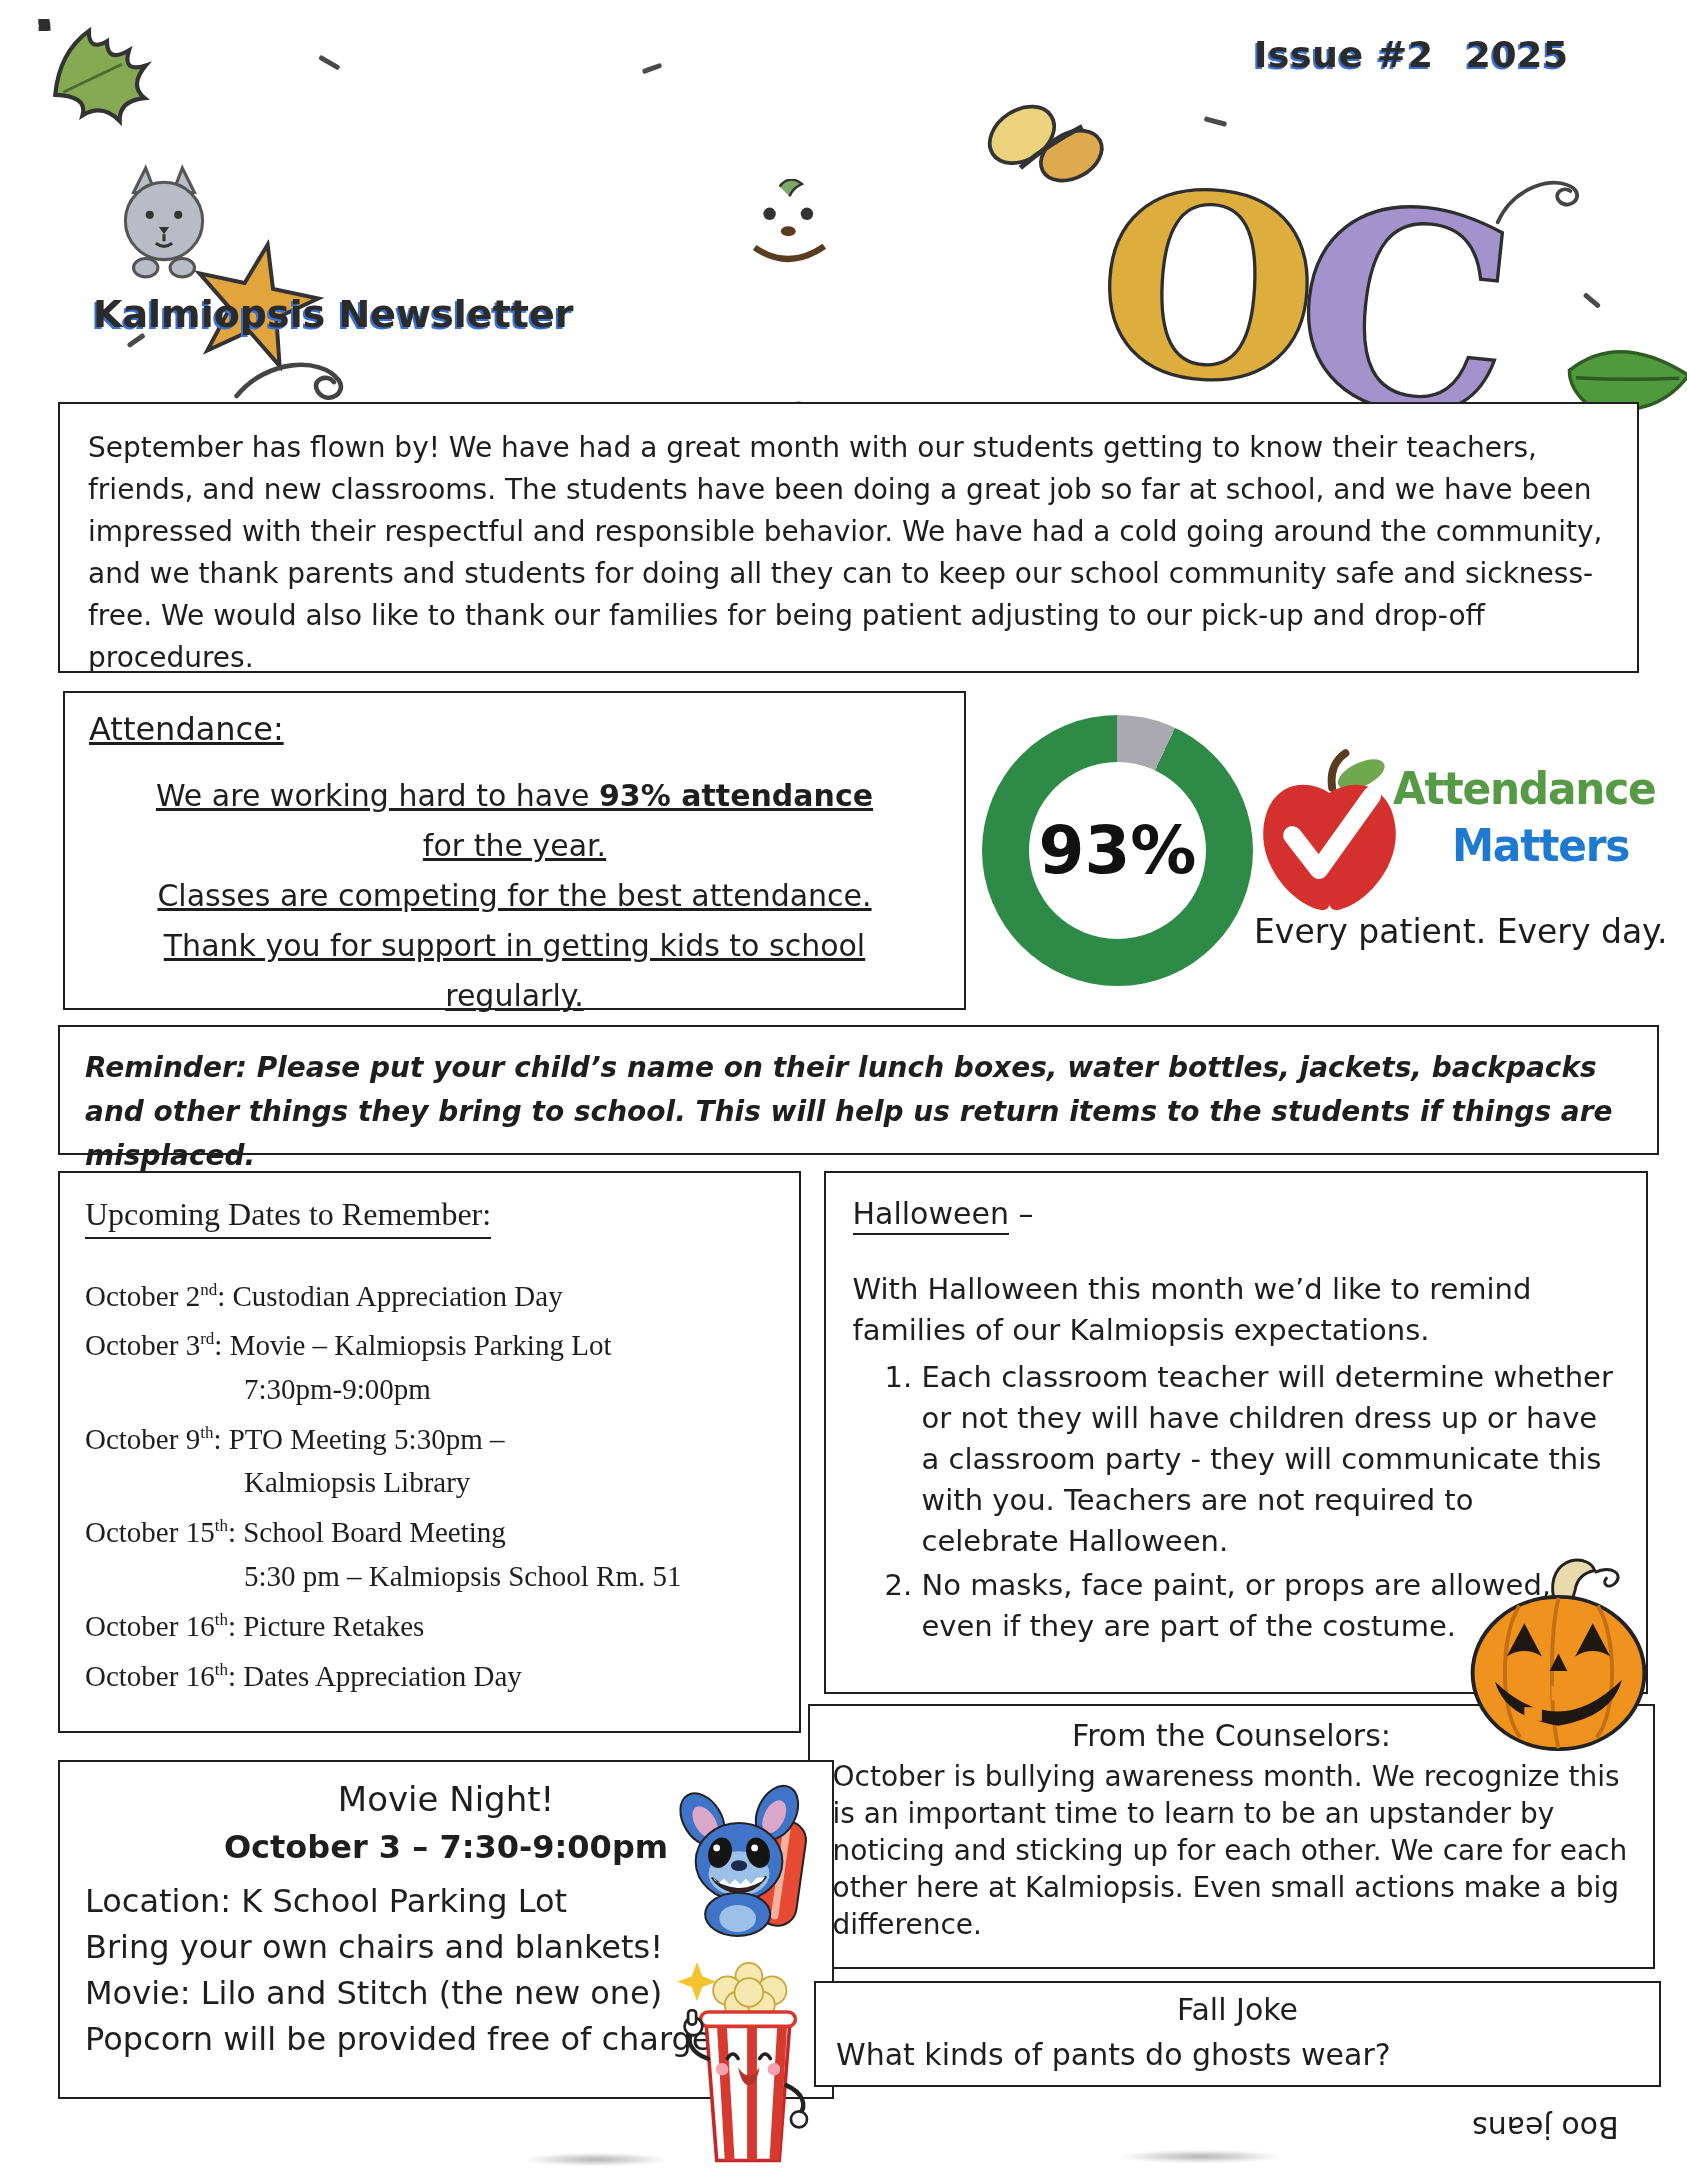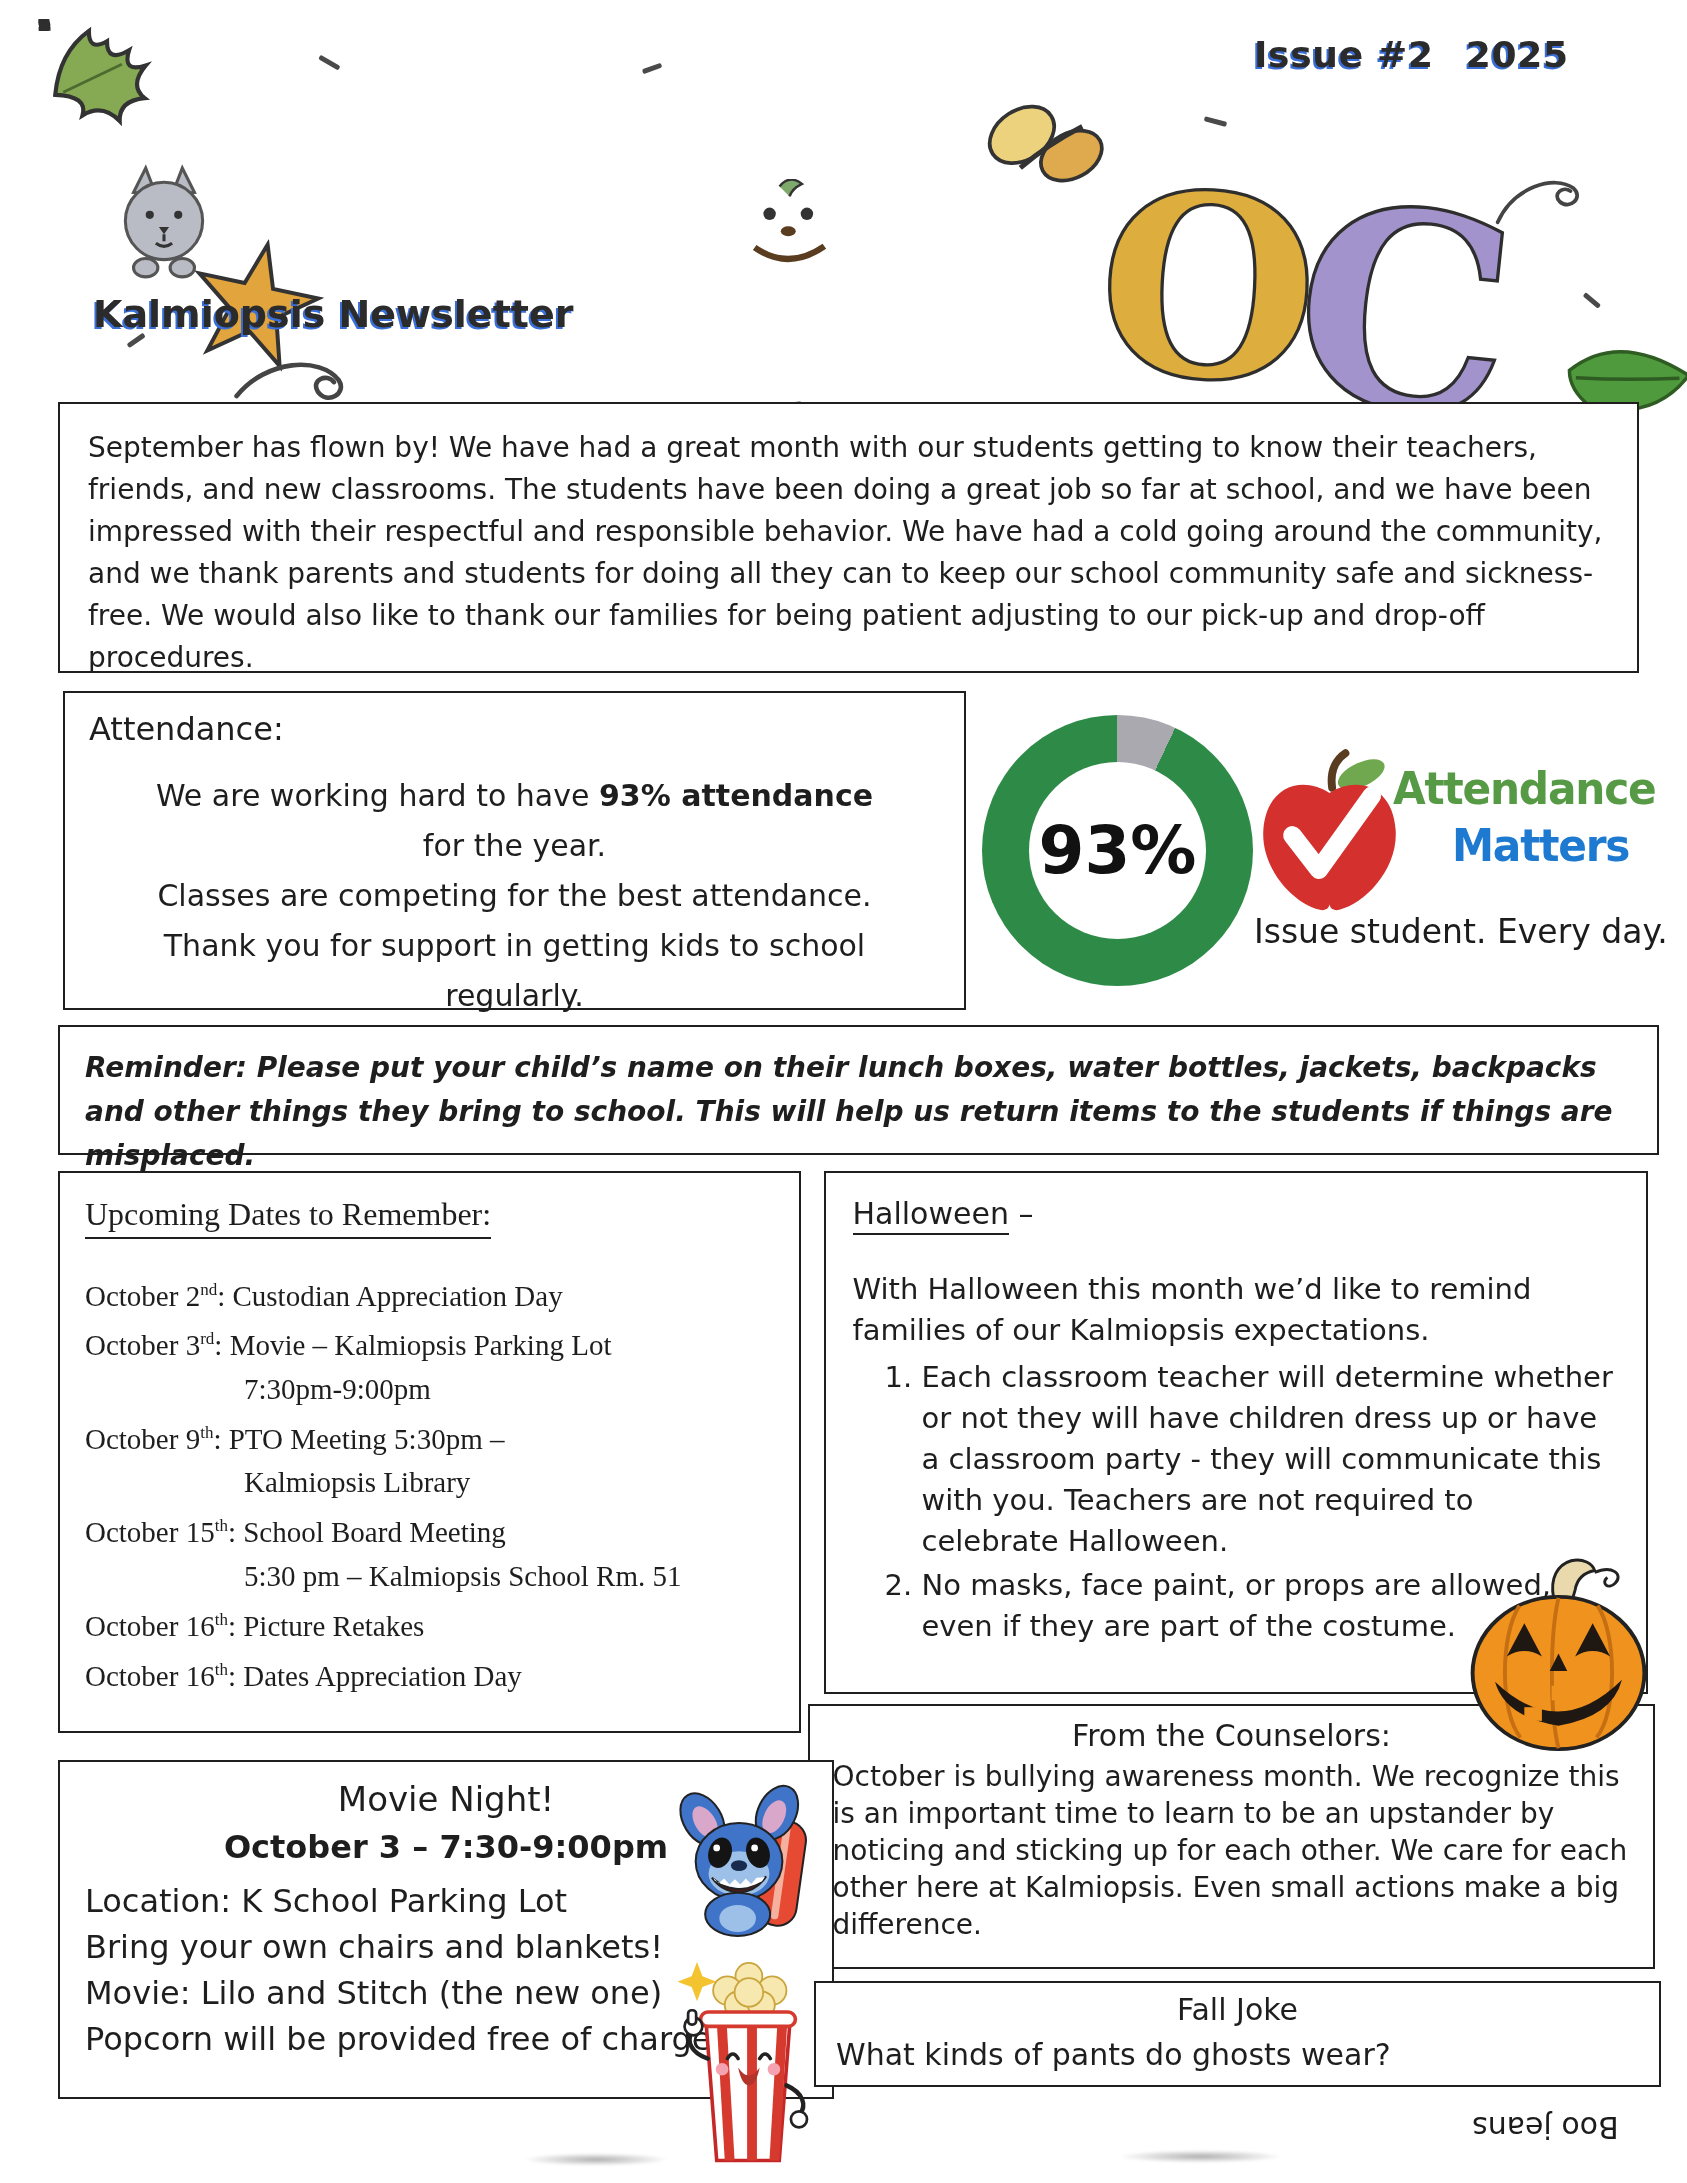--- a/index.html
+++ b/index.html
@@ -24,21 +24,21 @@
   .october span:nth-of-type(5){left:853px;top:118px;font-size:251px;color:#b8cfa4;transform:rotate(-4deg);}
   .october span:nth-of-type(6){left:1059px;top:142px;font-size:251px;color:#ddad3e;transform:rotate(3deg);}
   .october span:nth-of-type(7){left:1257px;top:157px;font-size:271px;color:#a393cc;transform:rotate(6deg);}
   .dash{position:absolute;background:#4a4a4a;border-radius:2px;}
 
   
   .intro-box{left:58px;top:402px;width:1581px;height:271px;padding:22.5px 28px;}
   .intro-box p{margin:0;font-size:28px;line-height:42px;}
 
   
-  .attendance-box{left:63px;top:691px;width:903px;height:319px;padding:17px 24px;}
+  .attendance-box{left:63px;top:691px;width:903px;height:319px;padding:17px 24px;text-decoration:underline;}
   .attendance-title{font-size:32px;margin:0 0 22.5px 0;}
   .att-line{text-align:center;font-size:30px;line-height:50px;margin:0;}
   .donut{left:982px;top:715px;width:271px;height:271px;border-radius:50%;
          background:conic-gradient(#a9a9af 0deg 25.2deg,#2e8b47 25.2deg 360deg);
          display:flex;align-items:center;justify-content:center;}
   .donut-hole{width:177px;height:177px;border-radius:50%;background:#fff;
          display:flex;align-items:center;justify-content:center;}
   .donut-label{font-size:66px;font-weight:700;color:#111;}
   .logo-word1{left:1393px;top:762px;font-size:45px;font-weight:700;color:#579a45;
        transform:scaleX(.94);transform-origin:left;letter-spacing:-1.3px;}
@@ -182,21 +182,21 @@
   </div>
 
   <svg class="abs" style="left:1250px;top:748px;width:159px;height:172px;" viewBox="0 0 120 130">
     <path d="M62 30 C60 16 66 8 72 4" stroke="#5a3d20" stroke-width="6" fill="none" stroke-linecap="round"></path>
     <ellipse cx="84" cy="20" rx="19" ry="9" fill="#6fa84e" transform="rotate(-25 84 20)"></ellipse>
     <path d="M60 34 C38 20 12 30 10 62 C8 92 34 118 52 122 C58 124 60 120 60 118 C60 120 62 124 68 122 C86 118 112 92 110 62 C108 30 82 20 60 34 Z" fill="#d4302e"></path>
     <path d="M32 66 L52 92 L92 36" stroke="#ffffff" stroke-width="14" fill="none" stroke-linecap="round" stroke-linejoin="round"></path>
   </svg>
   <div class="abs logo-word1">Attendance</div>
   <div class="abs logo-word2">Matters</div>
-  <div class="abs logo-tagline">Issue student. Every day.</div>
+  <div class="abs logo-tagline">Every patient. Every day.</div>
 
   <div class="box reminder-box">
     <p>Reminder: Please put your child’s name on their lunch boxes, water bottles, jackets, backpacks and other things they bring to school. This will help us return items to the students if things are misplaced.</p>
   </div>
 
   <div class="box upcoming-box">
     <p class="upcoming-title">Upcoming Dates to Remember:</p>
     <div>
 
         <div class="date-item">

